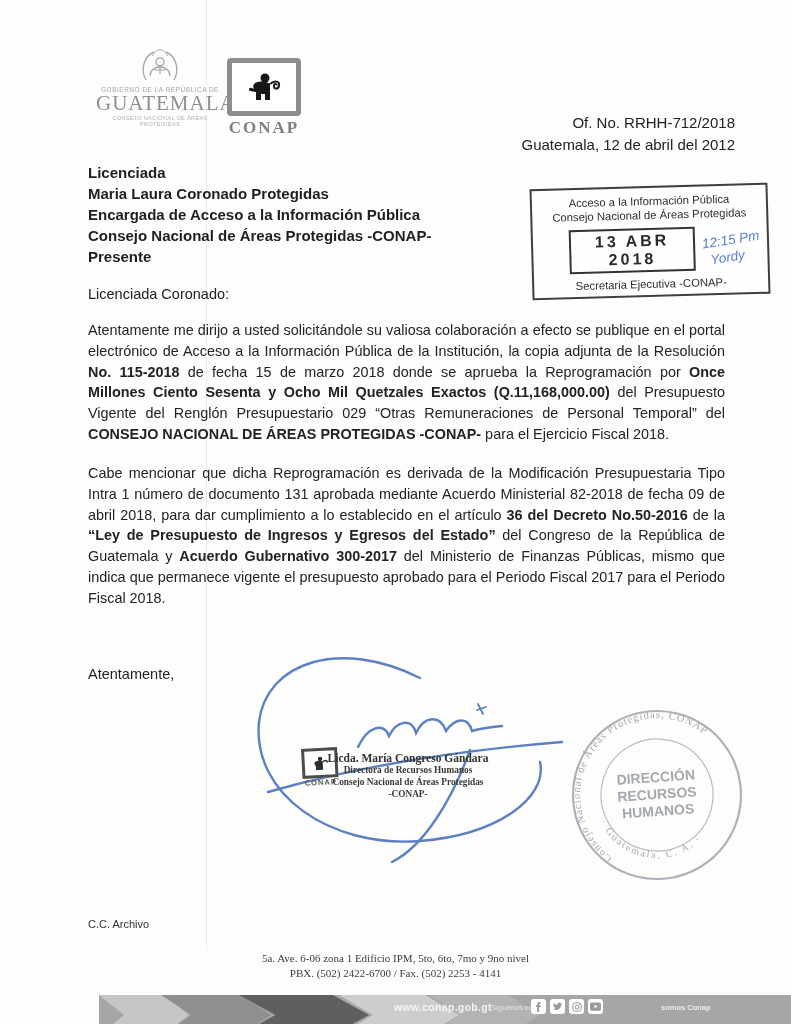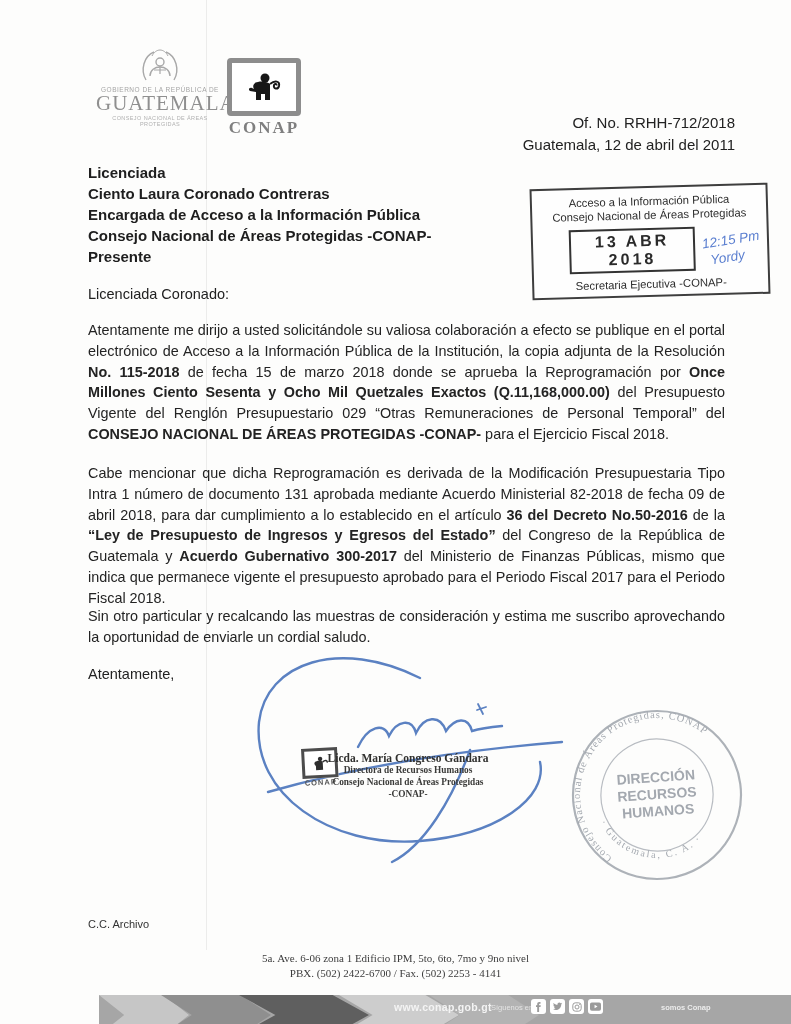--- a/index.html
+++ b/index.html
@@ -87,26 +87,26 @@
           <path d="M14 12 C10 12 8 16 10 19 L8 18 C5 17 4 20 6 21 L12 22 L12 30 L17 30 L17 24 L21 24 L21 30 L26 30 L26 14 C24 12 18 11 14 12 Z"></path>
           <path d="M26 14 C31 10 36 11 35 16 C34 20 29 19 30 15 C30.5 13.5 33 13.8 32.5 15.5" fill="none" stroke="#171717" stroke-width="2"></path>
         </g>
       </svg>
     </div>
     <div class="conap-word">CONAP</div>
   </div>
 
   <div class="abs refblock" style="right:56px;top:112px;width:330px;">
     <div>Of. No. RRHH-712/2018</div>
-    <div>Guatemala, 12 de abril del 2011</div>
+    <div>Guatemala, 12 de abril del 2012</div>
   </div>
 
   <div class="abs recipient" style="left:88px;top:162px;width:420px;">
     <div>Licenciada</div>
-    <div>Ciento Laura Coronado Contreras</div>
+    <div>Maria Laura Coronado Protegidas</div>
     <div>Encargada de Acceso a la Información Pública</div>
     <div>Consejo Nacional de Áreas Protegidas -CONAP-</div>
     <div>Presente</div>
   </div>
 
   <div class="abs stampbox" style="left:531px;top:186px;width:218px;">
     <div class="l">Acceso a la Información Pública</div>
     <div class="l">Consejo Nacional de Áreas Protegidas</div>
     <div class="datebox">
       <span class="dateval">13 ABR 2018</span>
@@ -115,21 +115,20 @@
   </div>
   <div class="abs handnote" style="left:703px;top:231px;color:#5b7fd0;">
     <div>12:15 Pm</div>
     <div style="margin-left:6px;">Yordy</div>
   </div>
 
   <div class="abs salutation" style="left:88px;top:286px;">Licenciada Coronado:</div>
 
   <div class="abs para" style="left:88px;top:320px;width:637px;"><span>Atentamente me dirijo a usted solicitándole su valiosa colaboración a efecto se publique en el portal electrónico de Acceso a la Información Pública de la Institución, la copia adjunta de  la Resolución  </span><span class="b">No. 115-2018</span><span> de fecha 15 de marzo 2018 donde se aprueba la  Reprogramación por </span><span class="b">Once Millones Ciento Sesenta y Ocho Mil Quetzales Exactos (Q.11,168,000.00)</span><span> del Presupuesto Vigente del Renglón Presupuestario 029 “Otras Remuneraciones de Personal Temporal” del </span><span class="b">CONSEJO NACIONAL DE ÁREAS PROTEGIDAS -CONAP-</span><span> para el Ejercicio Fiscal 2018.</span></div>
   <div class="abs para" style="left:88px;top:463px;width:637px;"><span>Cabe mencionar que dicha Reprogramación es derivada de la Modificación Presupuestaria Tipo Intra 1 número de documento 131 aprobada mediante Acuerdo Ministerial 82-2018 de fecha 09 de abril 2018, para dar cumplimiento a lo establecido en el artículo </span><span class="b">36 del Decreto No.50-2016</span><span> de la </span><span class="b">“Ley de Presupuesto de Ingresos y Egresos del Estado”</span><span> del Congreso de la República de Guatemala y </span><span class="b">Acuerdo Gubernativo 300-2017</span><span> del Ministerio de Finanzas Públicas, mismo que indica que permanece vigente el presupuesto aprobado para el Periodo Fiscal 2017 para el Periodo Fiscal  2018.</span></div>
-  <div class="abs para" style="left:88px;top:606px;width:637px;"><span>Sin otro particular y recalcando las muestras de consideración y estima me suscribo  aprovechando la oportunidad de enviarle un cordial saludo.</span></div>
 
   <div class="abs closing" style="left:88px;top:666px;">Atentamente,</div>
 
   <svg class="abs" style="left:0;top:0;width:791px;height:1024px;pointer-events:none;">
     <g fill="none" stroke="#3f6cb8" stroke-width="2.4" stroke-linecap="round" opacity="0.85">
       <path d="M420 678 C 340 638, 266 662, 259 722 C 252 794, 330 848, 420 841 C 497 835, 548 798, 540 762"></path>
       <path d="M268 792 C 345 770, 440 752, 562 742"></path>
       <path d="M358 747 C 368 726, 384 722, 389 736 C 397 720, 412 718, 416 733 C 424 716, 440 714, 446 731 C 455 718, 468 716, 472 731 C 482 728, 492 727, 502 726"></path>
       <path d="M478 704 l 5 10 M 477 710 l 9 -3" stroke-width="1.8"></path>
       <path d="M470 750 C 452 800, 424 846, 392 862"></path>

